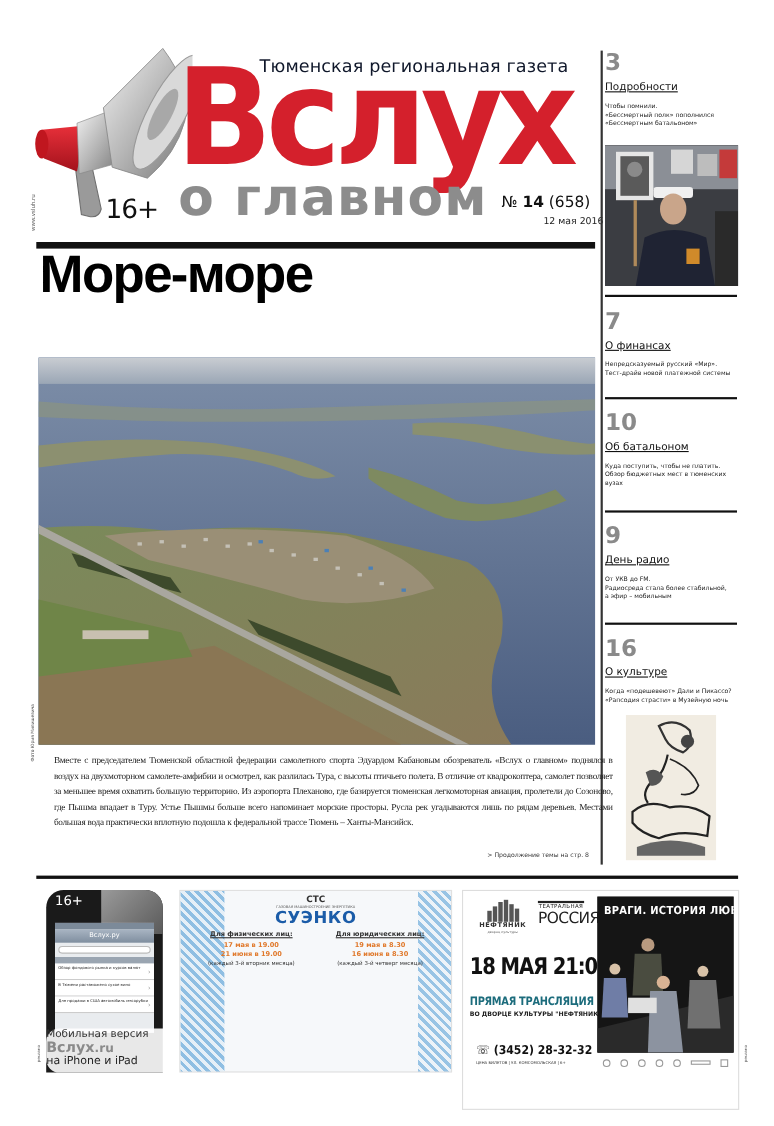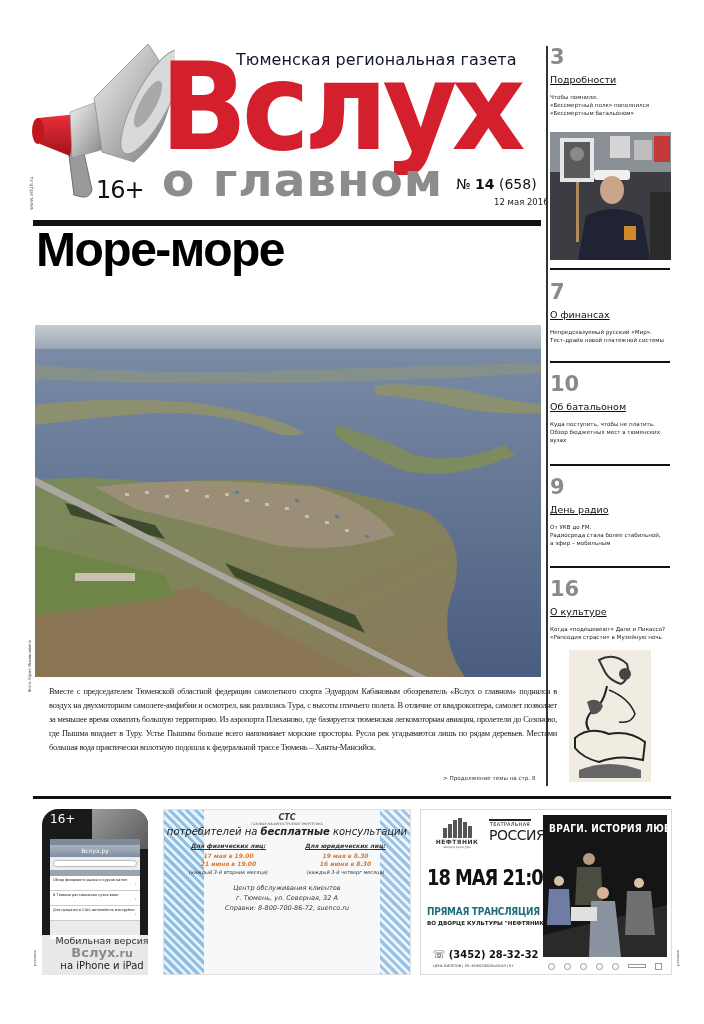--- a/index.html
+++ b/index.html
@@ -46,47 +46,47 @@
   .phone-body { position: absolute; left: 0; top: 0; width: 106px; height: 166px; border-radius: 16px 16px 0 0; background: #1a1a1a; }
   .phone-shine { position: absolute; left: 50px; top: 0; width: 56px; height: 40px; background: linear-gradient(135deg, #9a9a9a, #5a5a5a); border-radius: 0 16px 0 0; }
   .phone-age { position: absolute; left: 8px; top: 3px; color: #fff; font-size: 12px; }
   .phone-screen { position: absolute; left: 8px; top: 30px; width: 90px; height: 100px; background: #e9ecef; }
   .phone-statusbar { height: 6px; background: #7c8a99; font-size: 3px; color: #eee; }
   .phone-navbar { height: 12px; background: linear-gradient(#a8b4c2, #7f8e9f); color: #fff; font-size: 6px; text-align: center; line-height: 12px; }
   .phone-search { margin: 3px 3px; height: 7px; background: #fff; border-radius: 4px; border: 1px solid #bbb; }
   .phone-section { height: 6px; background: #9aa5b1; margin-top: 2px; }
   .phone-item { height: 15px; border-bottom: 1px solid #ccc; font-size: 3.5px; padding: 2px 3px; color: #222; position: relative; background: #fff; }
   .phone-item::after { content: "›"; position: absolute; right: 3px; top: 4px; font-size: 6px; color: #999; }
-  .phone-caption { position: absolute; left: 0; top: 126px; width: 120px; height: 40px; background: rgba(255,255,255,0.9); text-align: center; }
+  .phone-caption { position: absolute; left: 0; top: 126px; width: 120px; height: 40px; background: rgba(255,255,255,0.9); text-align: left; border-radius: 12px; }
   .phone-cap1 { font-size: 9.5px; color: #333; line-height: 11px; }
   .phone-cap2 { font-size: 13px; font-weight: bold; color: #8a8a8a; line-height: 13px; }
   .phone-cap2 span { font-weight: bold; font-size: 11px; }
   .phone-cap3 { font-size: 10px; color: #222; line-height: 12px; }
 
-  .ad-suenko { position: absolute; left: 163px; top: 809px; width: 248px; height: 166px; background: #f6f8fa; overflow: hidden; border: 1px solid #e0e0e0; font-style: italic; }
+  .ad-suenko { position: absolute; left: 163px; top: 809px; width: 248px; height: 166px; background: #f6f8fa; overflow: hidden; border: 1px solid #e0e0e0; }
   .suenko-stripes-l { position: absolute; left: 0; top: 0; width: 40px; height: 166px;
     background: repeating-linear-gradient(45deg, #3a8fcf 0 3px, #d8e8f5 3px 6px); opacity: 0.55; }
   .suenko-stripes-r { position: absolute; right: 0; top: 0; width: 30px; height: 166px;
     background: repeating-linear-gradient(45deg, #3a8fcf 0 3px, #e4eef7 3px 6px); opacity: 0.5; }
   .suenko-inner { position: absolute; left: 0; top: 0; width: 100%; text-align: center; }
   .suenko-cts { margin-top: 3px; font-size: 8px; font-weight: bold; color: #333; margin-left: 0; }
   .suenko-sub { font-size: 3.2px; color: #555; }
   .suenko-logo { font-size: 15px; font-weight: bold; color: #1b5ca8; letter-spacing: 0.5px; line-height: 16px; }
   .suenko-h1 { margin-top: 5px; font-size: 10px; color: #222; line-height: 12px; }
   .suenko-h2 { font-size: 10px; color: #222; line-height: 12px; }
   .suenko-h2 b { font-weight: bold; }
   .suenko-h3 { font-size: 10px; font-weight: bold; color: #222; line-height: 12px; }
   .suenko-cols { display: flex; justify-content: space-around; margin-top: 4px; padding: 0 6px; }
   .suenko-col { width: 110px; text-align: center; }
   .suenko-col-h { font-size: 6px; font-weight: bold; color: #333; text-decoration: underline; }
   .suenko-col-d { font-size: 6px; color: #e0782a; font-weight: bold; line-height: 8px; margin-top: 3px; }
   .suenko-col-n { font-size: 5px; color: #333; margin-top: 1px; }
   .suenko-footer { margin-top: 8px; font-size: 6.5px; color: #333; line-height: 10px; }
 
-  .ad-theatre { position: absolute; left: 420px; top: 809px; width: 252px; height: 166px; background: #fff; border: 1px solid #ddd; overflow: hidden; }
+  .ad-theatre { position: absolute; left: 420px; top: 809px; width: 252px; height: 200px; background: #fff; border: 1px solid #ddd; overflow: hidden; }
   .neft-logo { position: absolute; left: 12px; top: 8px; width: 48px; height: 34px; text-align: center; }
   .neft-bldg { display: flex; justify-content: center; align-items: flex-end; height: 20px; gap: 1px; }
   .neft-bldg i { display: block; width: 4px; background: #555; }
   .neft-name { font-size: 6px; font-weight: bold; color: #333; letter-spacing: 0.5px; }
   .neft-tag { font-size: 3px; color: #666; }
   .teatr-logo { position: absolute; left: 68px; top: 9px; width: 42px; height: 30px; border-top: 2px solid #222; text-align: center; }
   .teatr-top { font-size: 5px; color: #222; letter-spacing: 0.3px; }
   .teatr-bot { font-size: 14px; color: #222; line-height: 16px; letter-spacing: -0.5px; }
   .theatre-date { position: absolute; left: 6px; top: 56px; font-size: 21px; font-weight: bold; color: #111; letter-spacing: -1.2px; transform: scaleX(0.85); transform-origin: left; white-space: nowrap; }
   .theatre-live { position: absolute; left: 6px; top: 95px; font-size: 10.5px; font-weight: bold; color: #1c6c7c; letter-spacing: -0.3px; transform: scaleX(0.85); transform-origin: left; white-space: nowrap; }
@@ -304,44 +304,39 @@
   </div>
 </div>
 <div class="ad-mark" style="left:33px; top:950px;">реклама</div>
 
 <div class="ad-suenko">
   <div class="suenko-stripes-l"></div>
   <div class="suenko-stripes-r"></div>
   <div class="suenko-inner">
     <div class="suenko-cts">СТС</div>
     <div class="suenko-sub">ГАЗОВАЯ МАШИНОСТРОЕНИЕ ЭНЕРГЕТИКА</div>
-    <div class="suenko-h2"><span>потребителей на </span><b>бесплатные</b><span> консультации</span></div>
+    <div class="suenko-logo">СУЭНКО</div>
     <div class="suenko-cols">
       <div class="suenko-col">
         <div class="suenko-col-h">Для физических лиц:</div>
         <div class="suenko-col-d">
           <div>17 мая в 19.00</div>
           <div>21 июня в 19.00</div>
         </div>
         <div class="suenko-col-n">(каждый 3-й вторник месяца)</div>
       </div>
       <div class="suenko-col">
         <div class="suenko-col-h">Для юридических лиц:</div>
         <div class="suenko-col-d">
           <div>19 мая в 8.30</div>
           <div>16 июня в 8.30</div>
         </div>
         <div class="suenko-col-n">(каждый 3-й четверг месяца)</div>
       </div>
     </div>
-    <div class="suenko-footer">
-      <div>Центр обслуживания клиентов</div>
-      <div>г. Тюмень, ул. Северная, 32 А</div>
-      <div>Справки: 8-800-700-86-72, suenco.ru</div>
-    </div>
   </div>
 </div>
 
 <div class="ad-theatre">
   <div class="neft-logo">
     <div class="neft-bldg">
       <i style="height:10px"></i>
         <i style="height:14px"></i>
         <i style="height:18px"></i>
         <i style="height:20px"></i>

